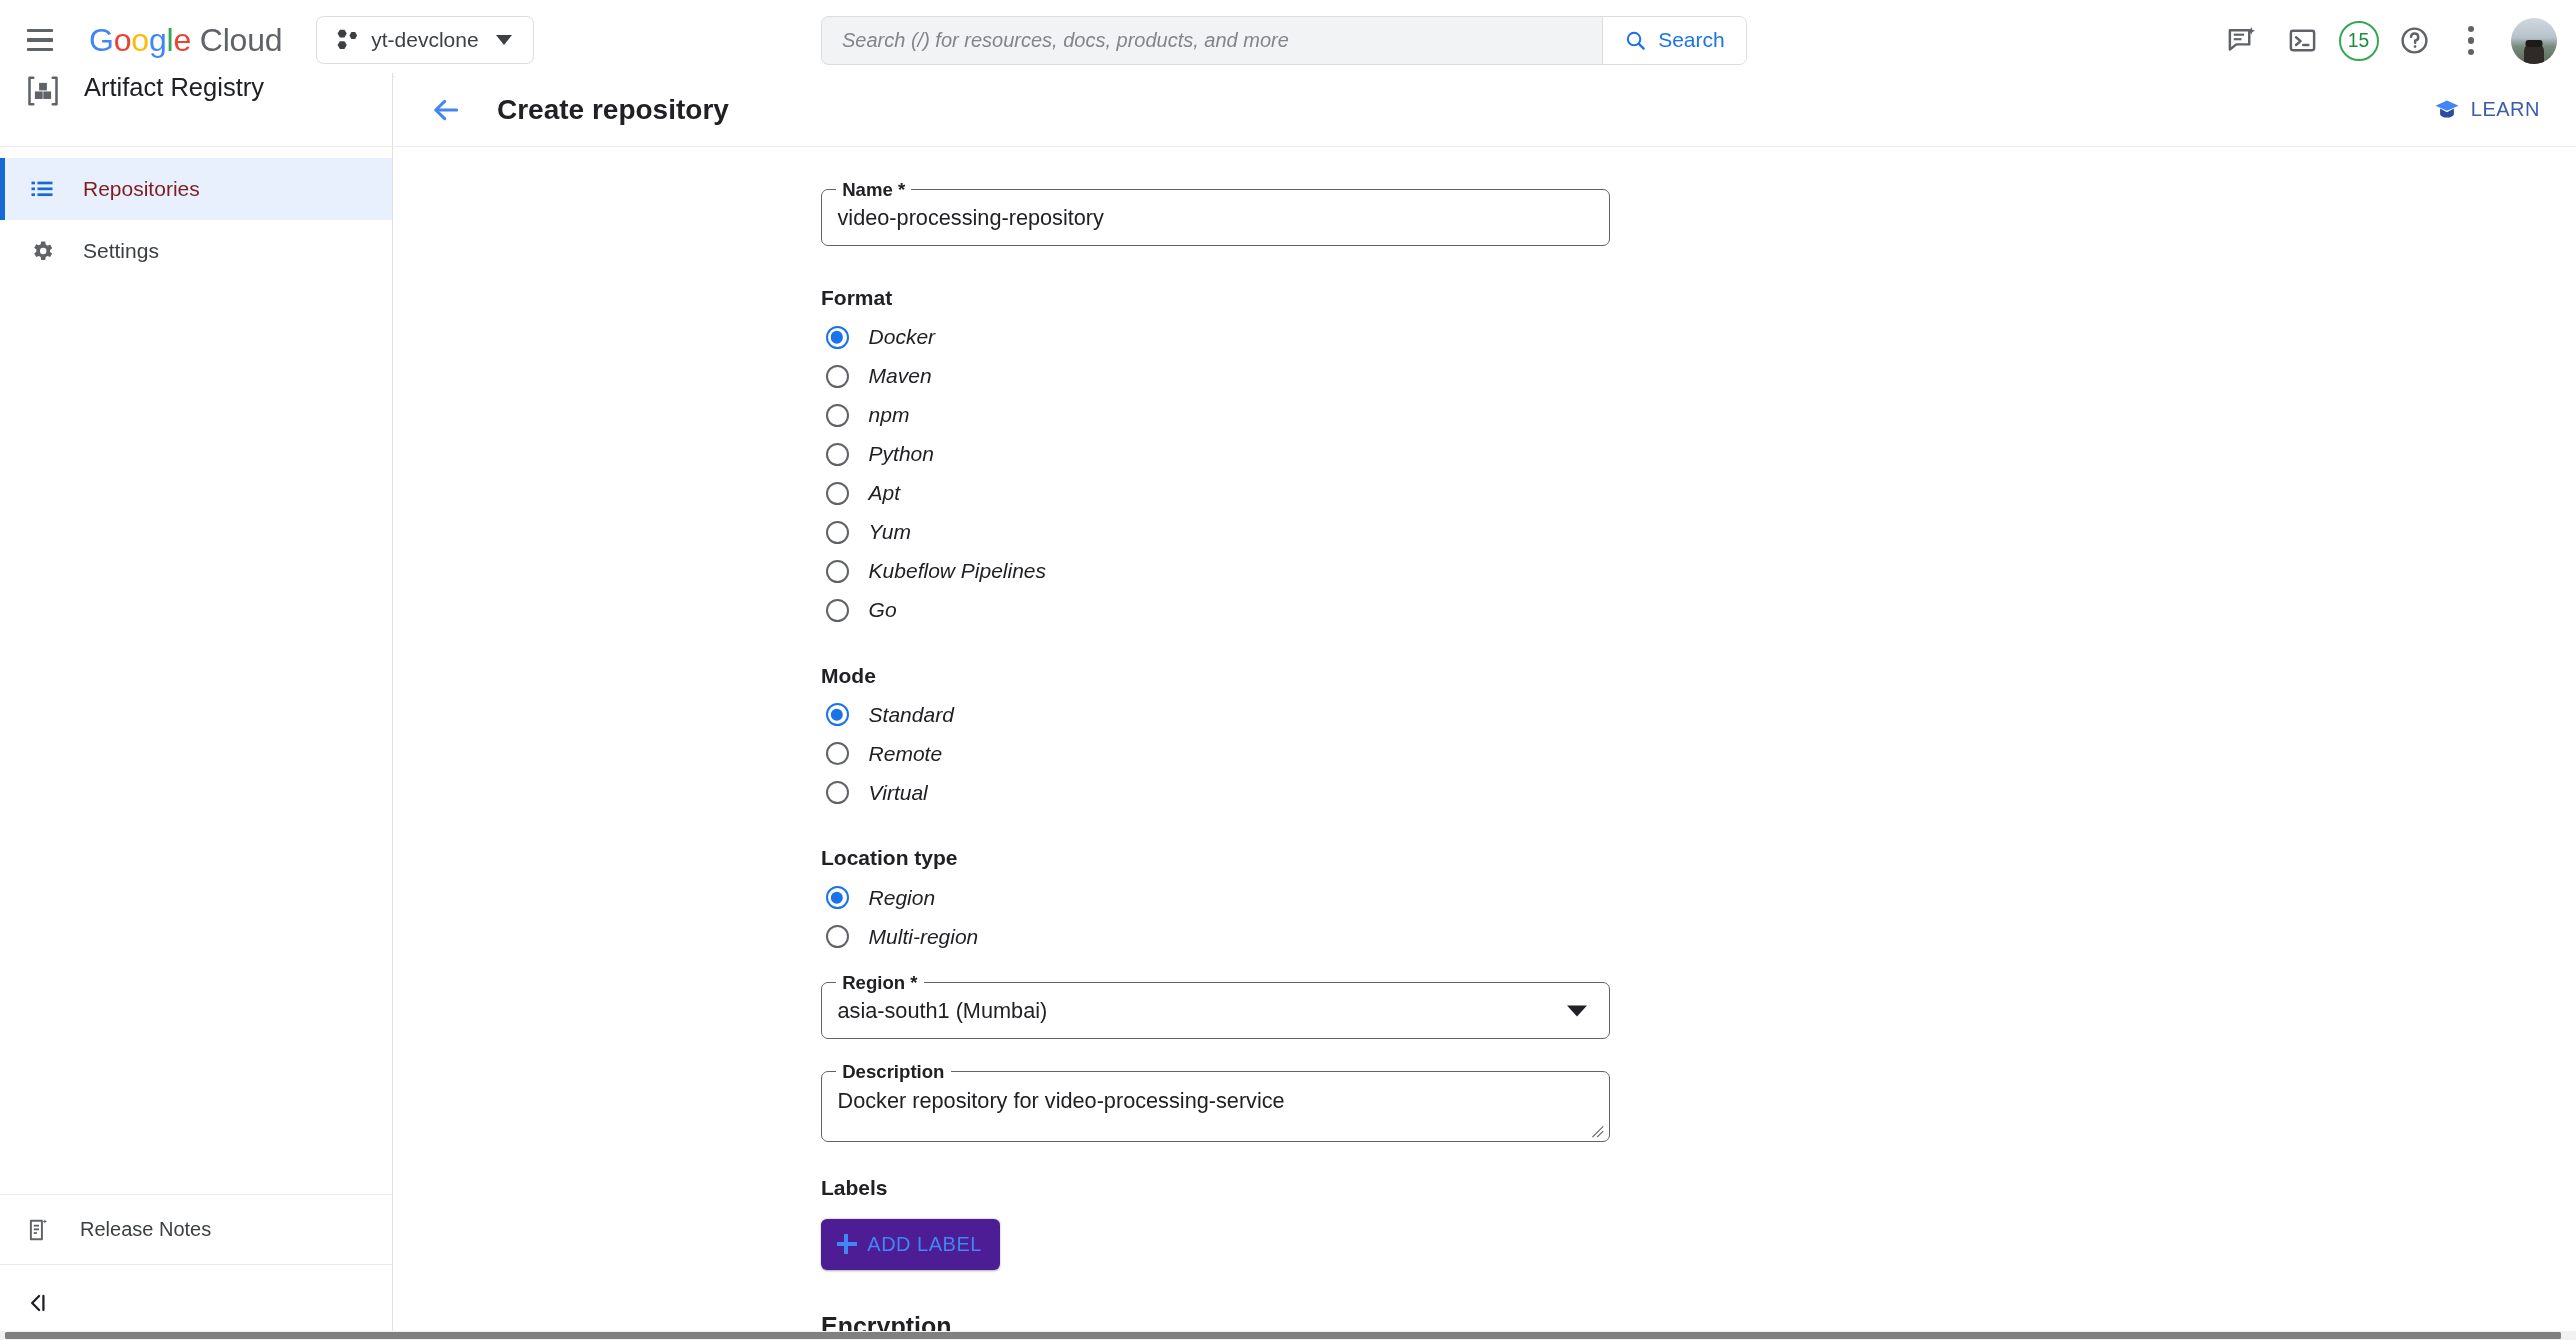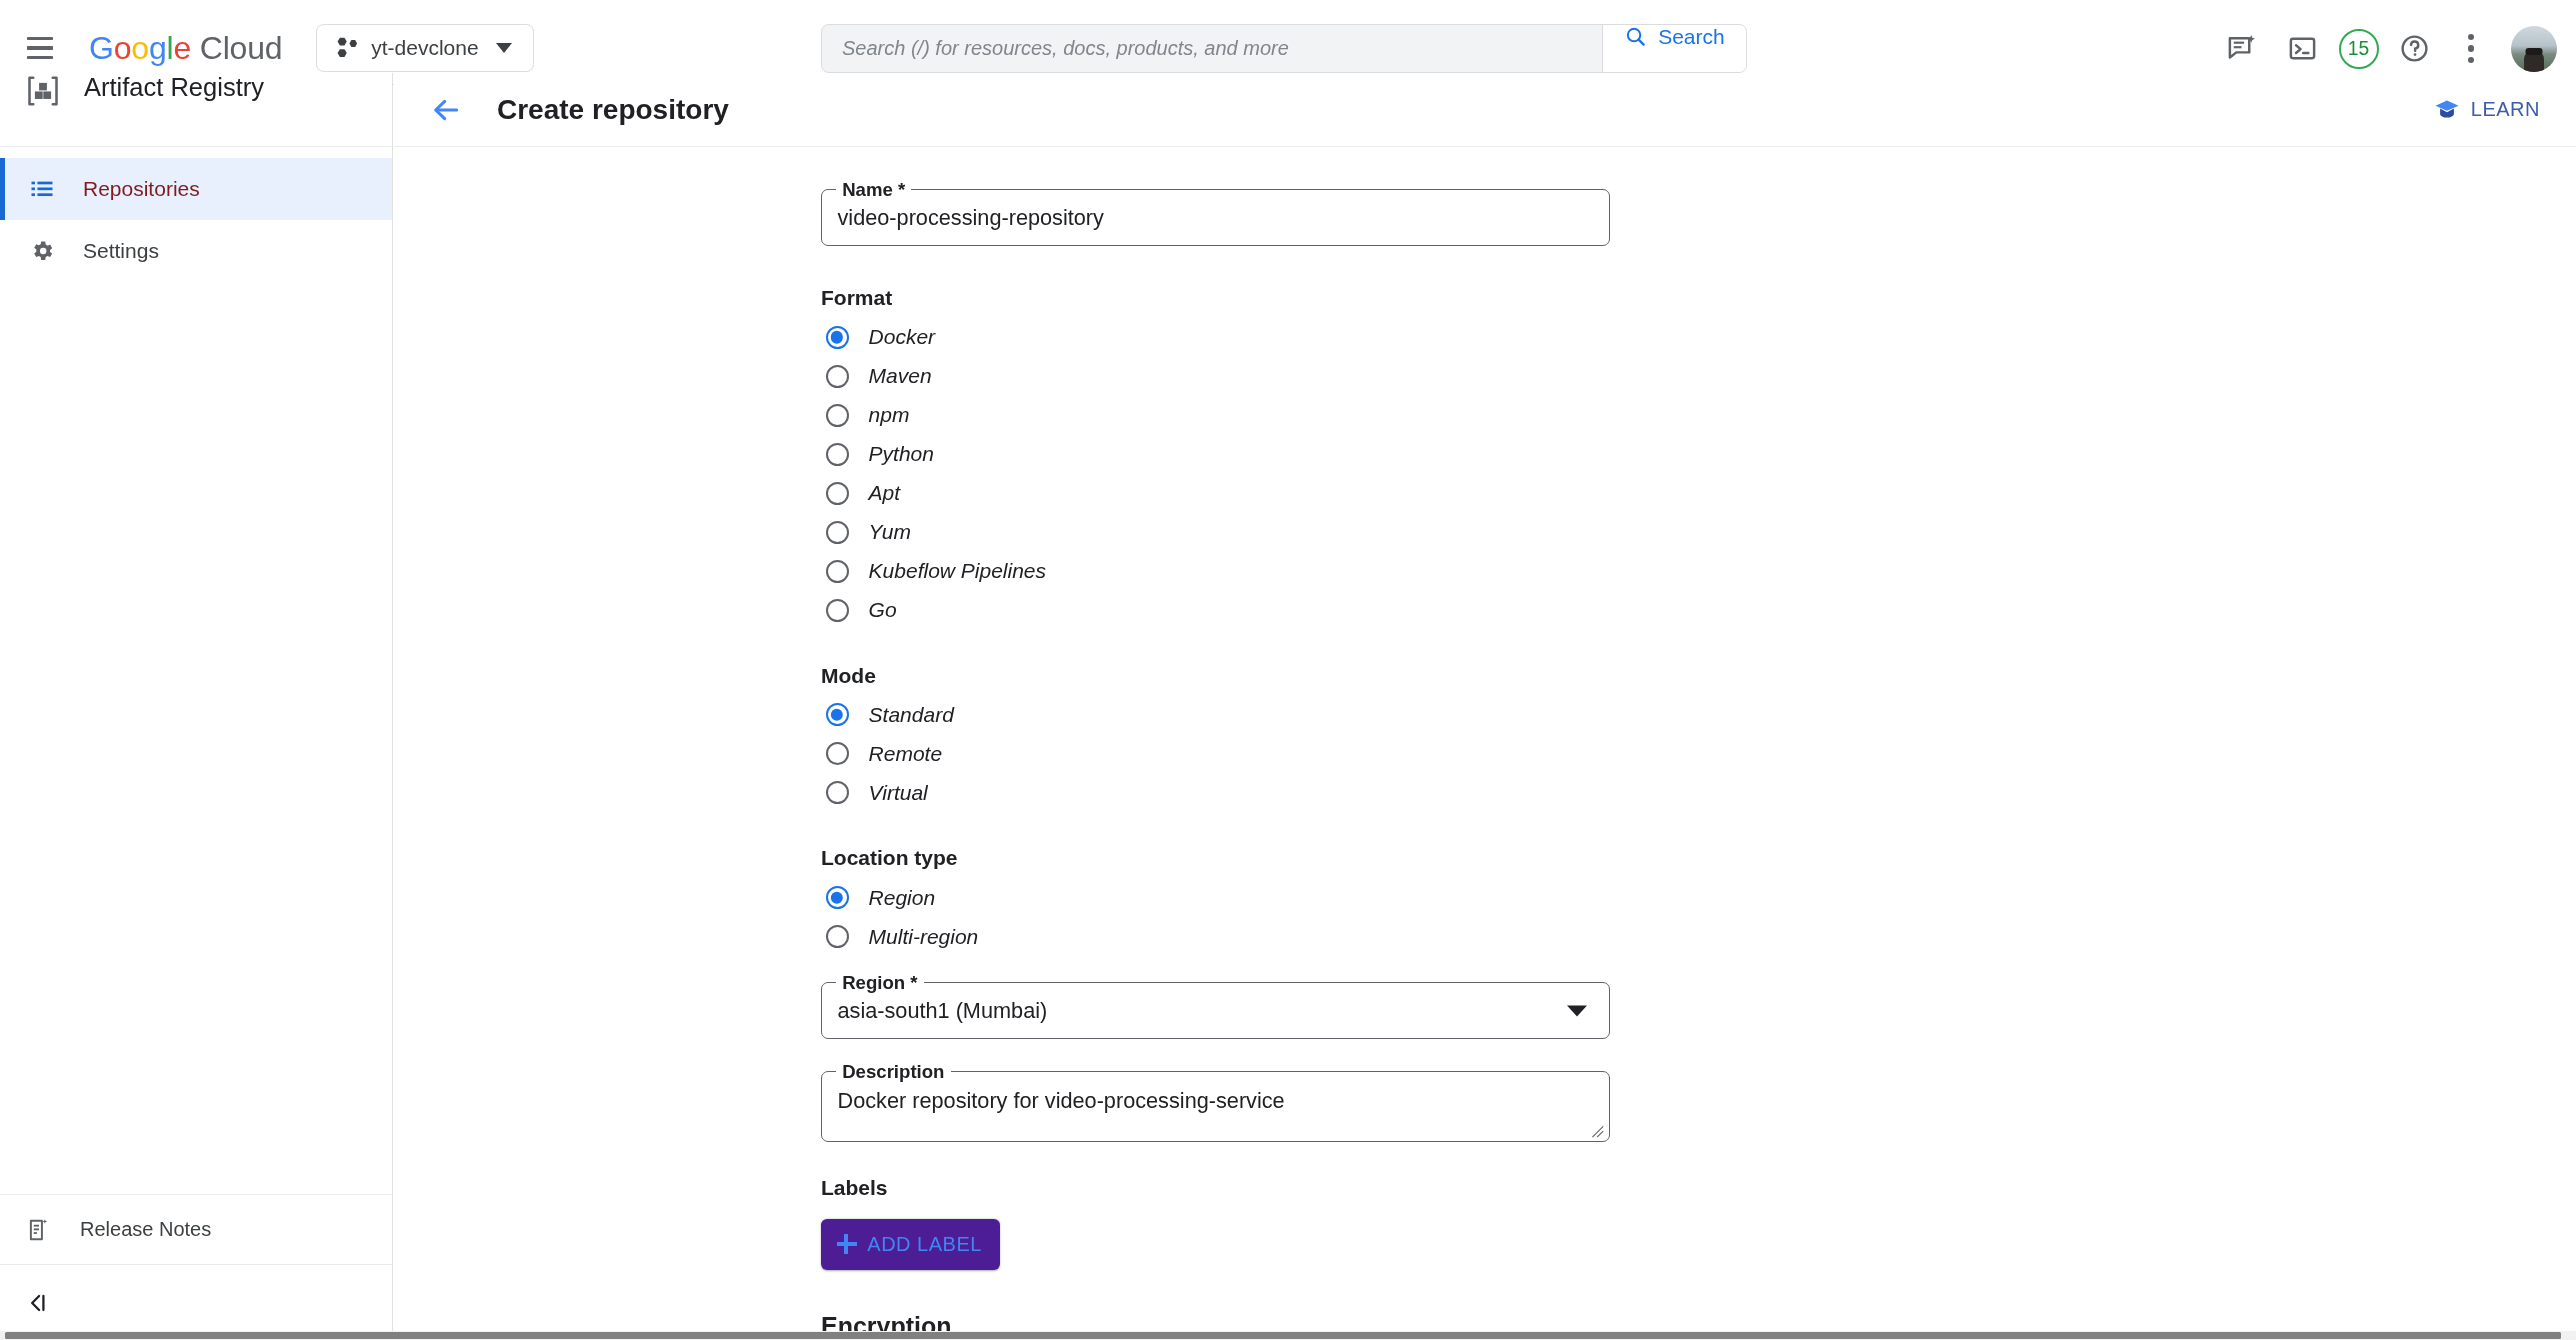--- a/index.html
+++ b/index.html
@@ -8,21 +8,21 @@
     height: 1340px;
     overflow: hidden;
     background: #ffffff;
     font-family: "Liberation Sans", sans-serif;
     -webkit-font-smoothing: antialiased;
   }
 
   
   .topbar {
     position: absolute;
-    top: 12px; left: 0;
+    top: 4px; left: 0;
     width: 2576px;
     height: 73px;
     background: #ffffff;
     border-bottom: 1.5px solid #dadce0;
     display: flex;
     align-items: center;
   }
   .hamburger {
     width: 40px; height: 40px;
     margin-left: 20px;
@@ -100,20 +100,21 @@
     padding-left: 20px;
     font-family: "Liberation Sans", sans-serif;
     font-style: italic;
   }
   .searchwrap input::placeholder { color: #80868b; }
   .search-btn {
     width: 144px;
     background: #ffffff;
     border-left: 1.5px solid #dadce0;
     display: flex;
+    align-items: center;
     justify-content: center;
     gap: 10.8px;
     cursor: pointer;
   }
   .search-btn .txt { color: #1a73e8; font-size: 21px; font-weight: 500; }
 
   .topbar-right {
     position: absolute;
     right: 18.6px; top: 0;
     height: 73px;

